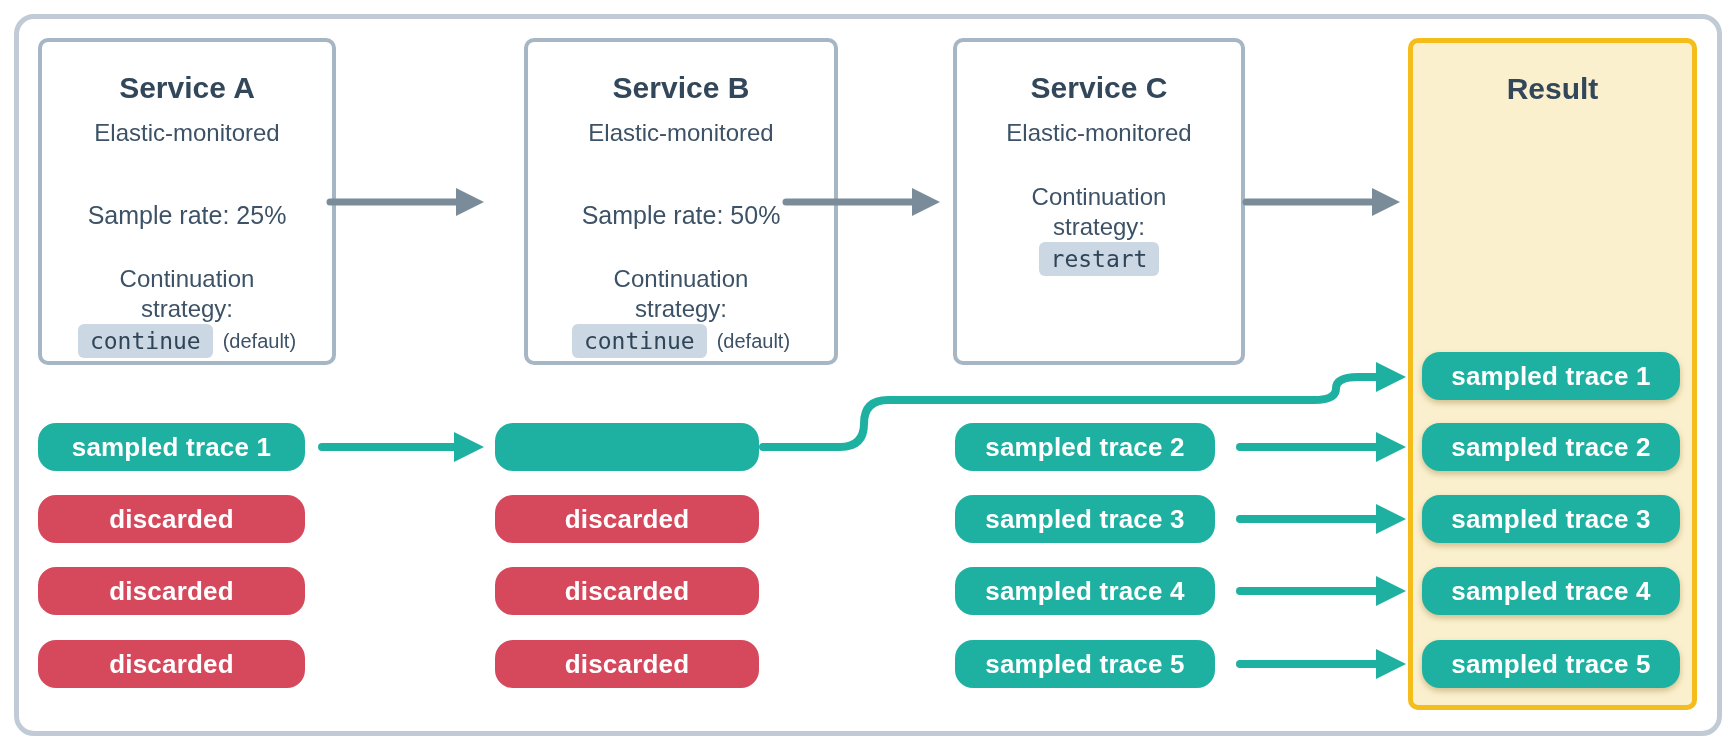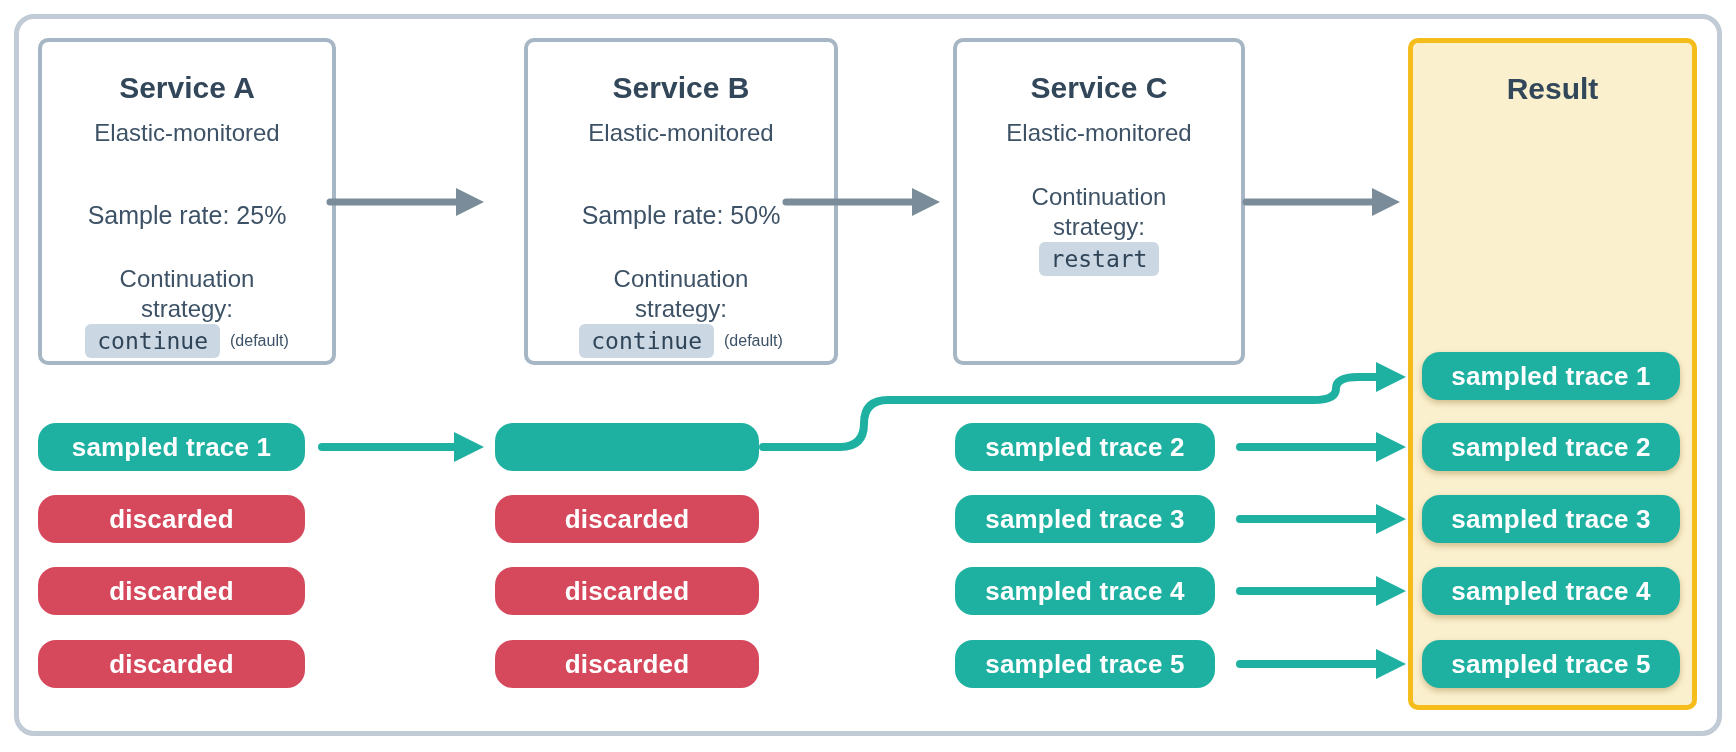--- a/index.html
+++ b/index.html
@@ -39,21 +39,21 @@
 
   .service-title{font-size:30px;font-weight:bold;color:var(--title-text);line-height:36px;}
   .service-subtitle{margin-top:12px;font-size:24px;color:var(--body-text);line-height:30px;}
   .service-rate{margin-top:52px;font-size:25px;color:var(--body-text);line-height:30px;}
   .strategy-label{margin-top:34px;font-size:24px;color:var(--body-text);line-height:30px;max-width:190px;}
   .chip-row{display:flex;align-items:center;justify-content:center;gap:10px;}
   .code-chip{
     font-family:"DejaVu Sans Mono", monospace;font-size:23px;color:var(--chip-text);
     background:var(--chip-bg);border-radius:6px;padding:3px 12px;line-height:28px;
   }
-  .chip-note{font-size:16px;color:var(--body-text);}
+  .chip-note{font-size:20px;color:var(--body-text);}
   .chip-note:empty{display:none;}
 
   .result-box{
     position:absolute;left:1408px;top:38px;width:289px;height:672px;
     border:5px solid var(--result-border);border-radius:10px;background:var(--result-bg);
     text-align:center;padding-top:28px;
   }
   .result-title{font-size:30px;font-weight:bold;color:var(--title-text);line-height:36px;}
 
   .pill{

